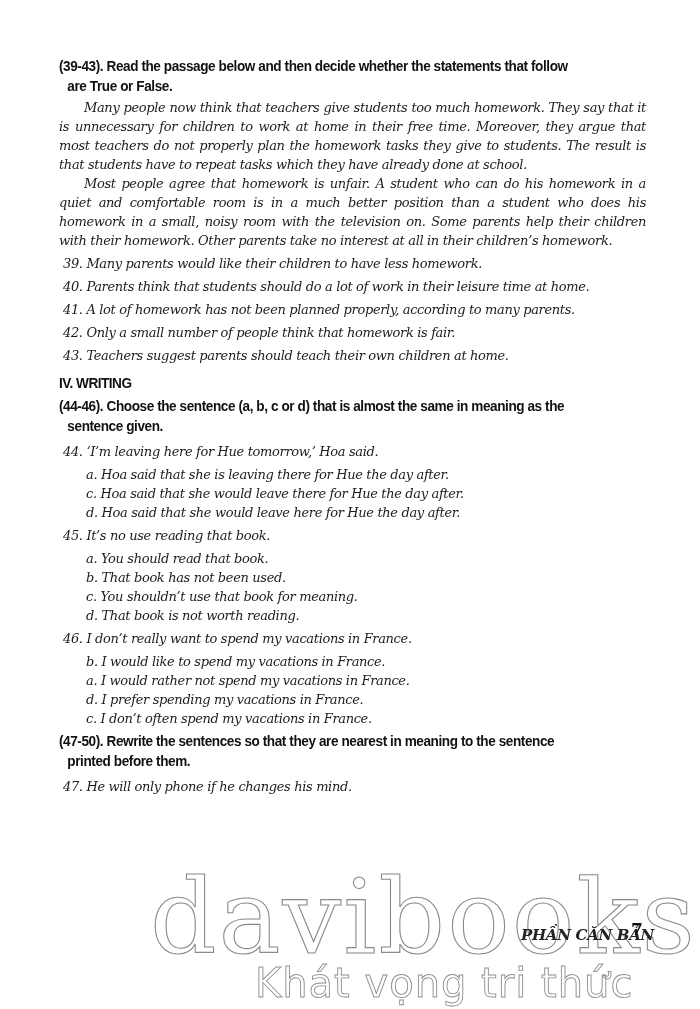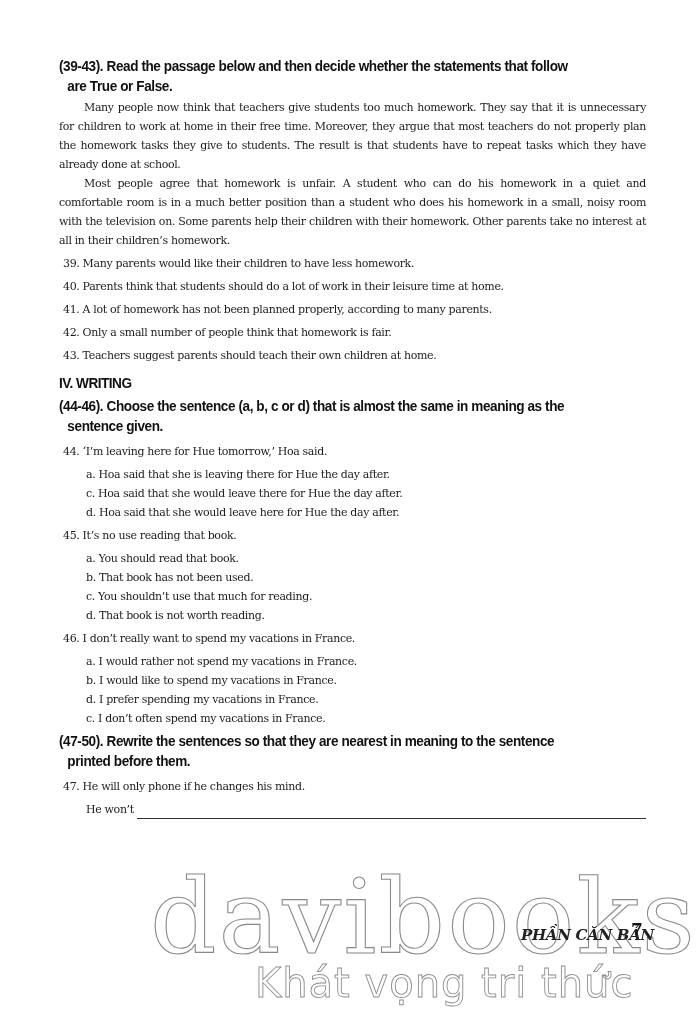--- a/index.html
+++ b/index.html
@@ -40,24 +40,25 @@
     font-weight: bold;
     font-size: 15.5px;
     line-height: 20px;
     letter-spacing: -0.6px;
     transform: scaleX(0.88);
     transform-origin: left top;
     color: #111;
   }
   .body {
     font-family: "DejaVu Serif", serif;
-    font-size: 11px;
+    font-size: 13px;
     line-height: 19px;
     letter-spacing: -0.35px;
     color: #1c1c1c;
+    font-style: italic;
   }
   .para {
     text-align: justify;
     text-indent: 25px;
     margin: 0;
   }
   .numitem {
     margin: 4px;
     white-space: nowrap;
   }
@@ -165,45 +166,41 @@
     <p class="numitem">44. ‘I’m leaving here for Hue tomorrow,’ Hoa said.</p>
     <p class="opt">a. Hoa said that she is leaving there for Hue the day after.</p>
     <p class="opt">c. Hoa said that she would leave there for Hue the day after.</p>
     <p class="opt">d. Hoa said that she would leave here for Hue the day after.</p>
   </div>
 
   <div class="body">
     <p class="numitem">45. It’s no use reading that book.</p>
     <p class="opt">a. You should read that book.</p>
     <p class="opt">b. That book has not been used.</p>
-    <p class="opt">c. You shouldn’t use that much for reading.</p>
+    <p class="opt">c. You shouldn’t use that book for meaning.</p>
     <p class="opt">d. That book is not worth reading.</p>
   </div>
 
   <div class="body">
     <p class="numitem">46. I don’t really want to spend my vacations in France.</p>
+    <p class="opt">b. I would like to spend my vacations in France.</p>
     <p class="opt">a. I would rather not spend my vacations in France.</p>
-    <p class="opt">b. I would like to spend my vacations in France.</p>
     <p class="opt">d. I prefer spending my vacations in France.</p>
     <p class="opt">c. I don’t often spend my vacations in France.</p>
   </div>
   <div class="gap-m"></div>
 
   <div class="heading">
     <span>(47-50). Rewrite the sentences so that they are nearest in meaning to the sentence</span>
     <span class="cont">printed before them.</span>
   </div>
   <div class="gap-s"></div>
 
   <div class="body">
     <p class="numitem">47. He will only phone if he changes his mind.</p>
-    <div class="answer-line">
-      <span>He won’t</span>
-      <span class="blank"></span>
-    </div>
   </div>
 </div>
 
 <div class="wm-main">davibooks</div>
 <div class="wm-sub">Khát vọng tri thức</div>
 
 <div class="footer">PHẦN CĂN BẢN</div>
 <div class="page-number">7</div>
 
 </body></html>

